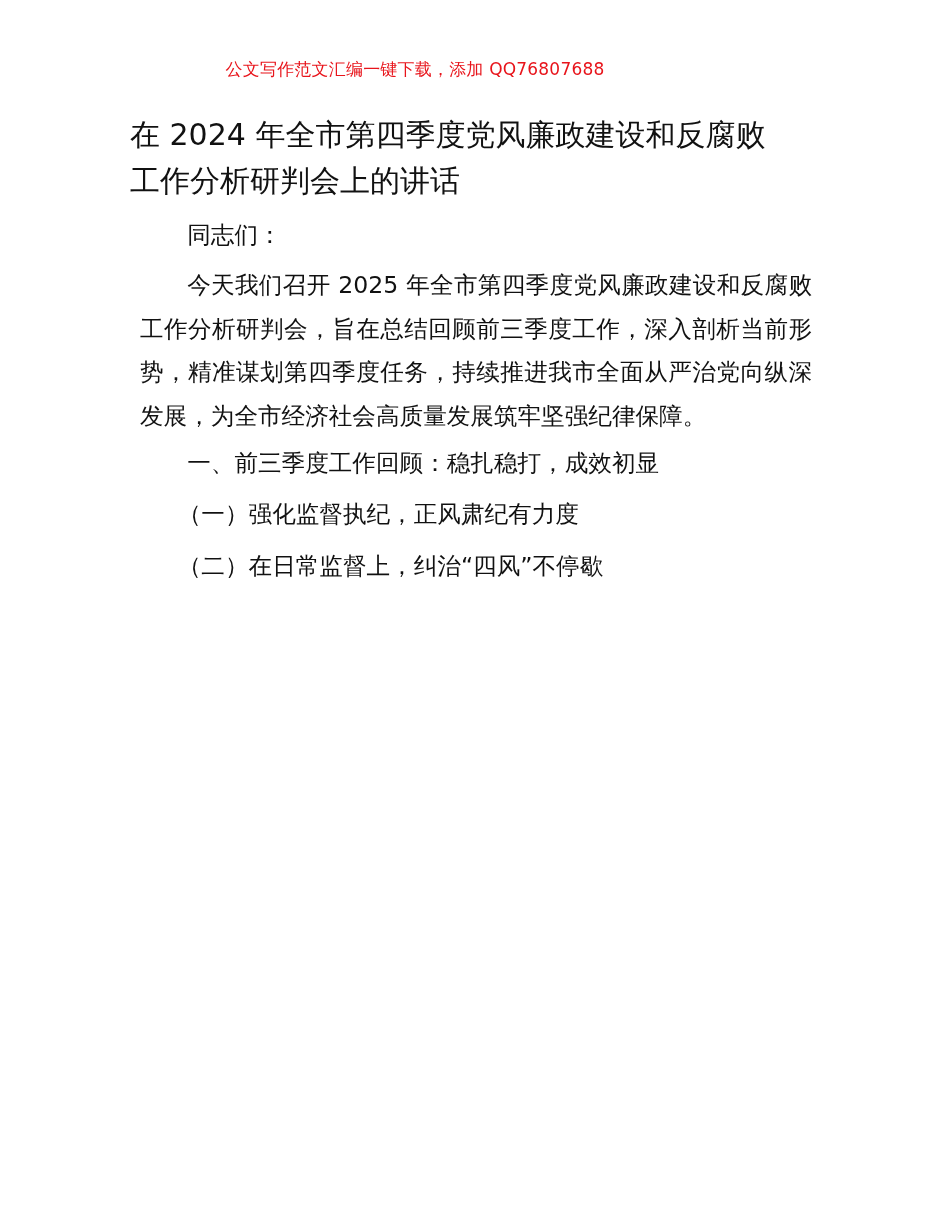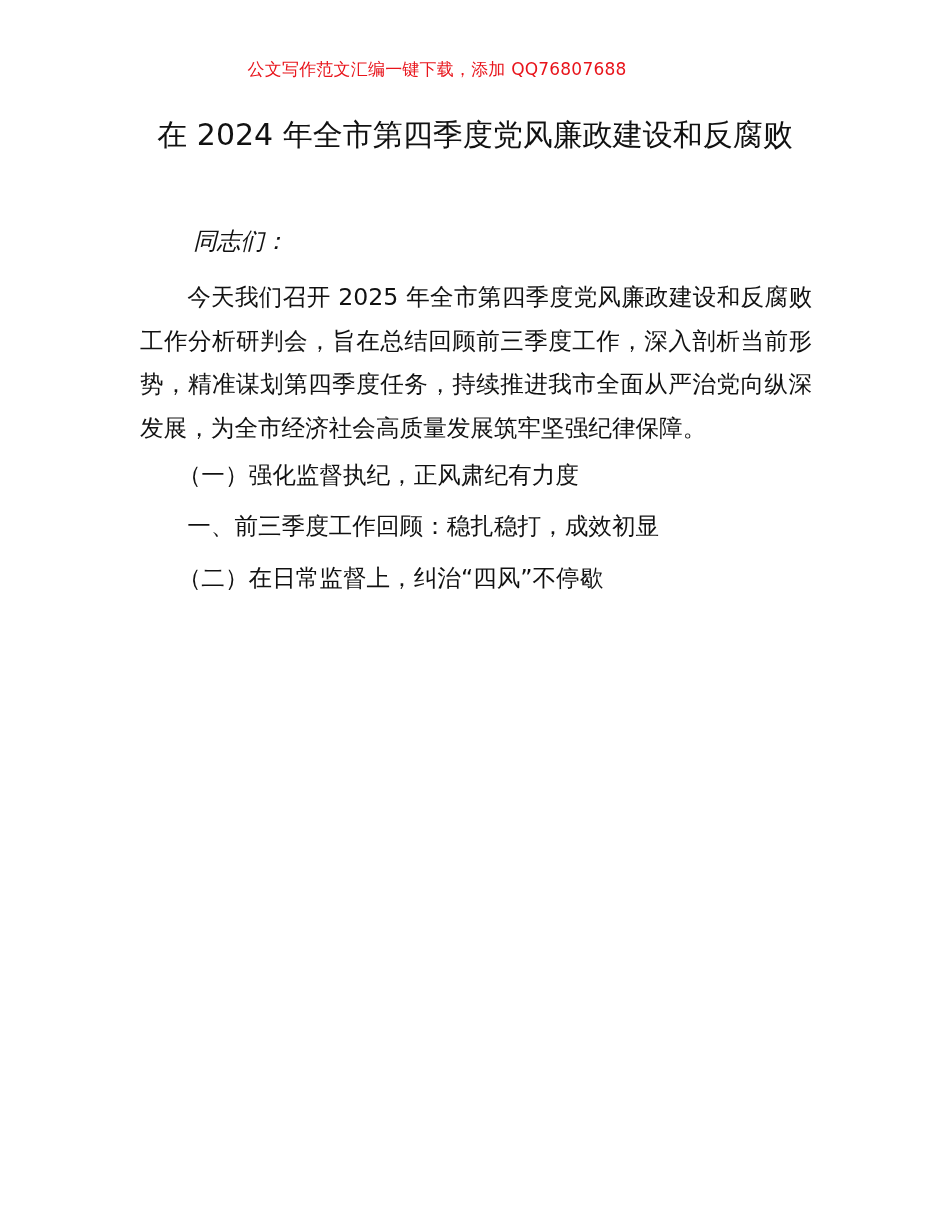--- a/index.html
+++ b/index.html
@@ -18,28 +18,27 @@
   .banner {
     position: absolute;
     top: 56px;
     left: 0;
     width: 830px;
     text-align: center;
     font-size: 17px;
     line-height: 26px;
     color: #e8141b;
     letter-spacing: 0.2px;
-    margin-left: 22px;
   }
   .title {
     position: absolute;
     top: 112px;
     left: 130px;
     width: 690px;
-    text-align: center;
+    text-align: left;
     font-size: 30px;
     line-height: 46px;
     color: #111111;
   }
   .content {
     position: absolute;
     top: 214px;
     left: 140px;
     width: 672px;
     font-size: 23.6px;
@@ -54,36 +53,36 @@
   .heading {
     margin: 0;
     text-indent: 2em;
     padding-top: 4px;
     padding-bottom: 4px;
   }
   .heading.sub {
     text-indent: 1.6em;
   }
   .greeting {
-    margin: 6px;
+    margin: 0;
     text-indent: 2em;
     padding-bottom: 7px;
-    font-style: italic;
   }
 </style>
 </head>
 <body>
 
 <div class="banner">
   <span>公文写作范文汇编一键下载，添加 QQ76807688</span>
 </div>
 
 <div class="title">
   <div>在 2024 年全市第四季度党风廉政建设和反腐败</div>
+  <div>工作分析研判会上的讲话</div>
 </div>
 
 <div class="content">
   <p class="greeting">同志们：</p>
   <p class="para">今天我们召开 2025 年全市第四季度党风廉政建设和反腐败工作分析研判会，旨在总结回顾前三季度工作，深入剖析当前形势，精准谋划第四季度任务，持续推进我市全面从严治党向纵深发展，为全市经济社会高质量发展筑牢坚强纪律保障。</p>
+  <p class="heading">一、前三季度工作回顾：稳扎稳打，成效初显</p>
   <p class="heading sub">（一）强化监督执纪，正风肃纪有力度</p>
-  <p class="heading">一、前三季度工作回顾：稳扎稳打，成效初显</p>
   <p class="heading sub">（二）在日常监督上，纠治“四风”不停歇</p>
 </div>
 
 </body></html>

